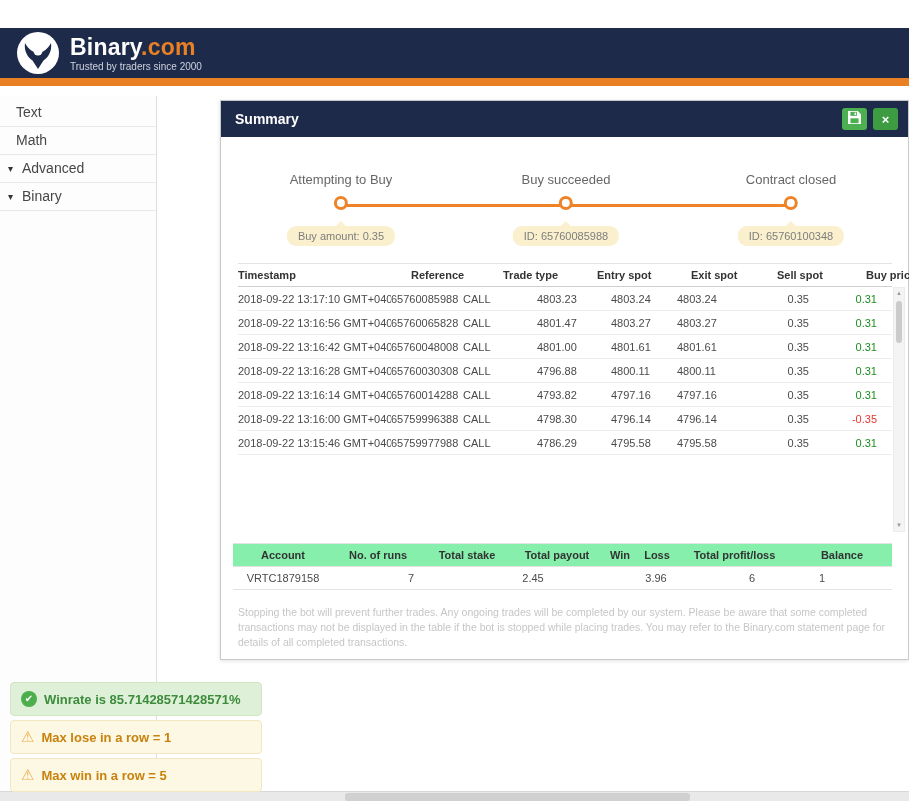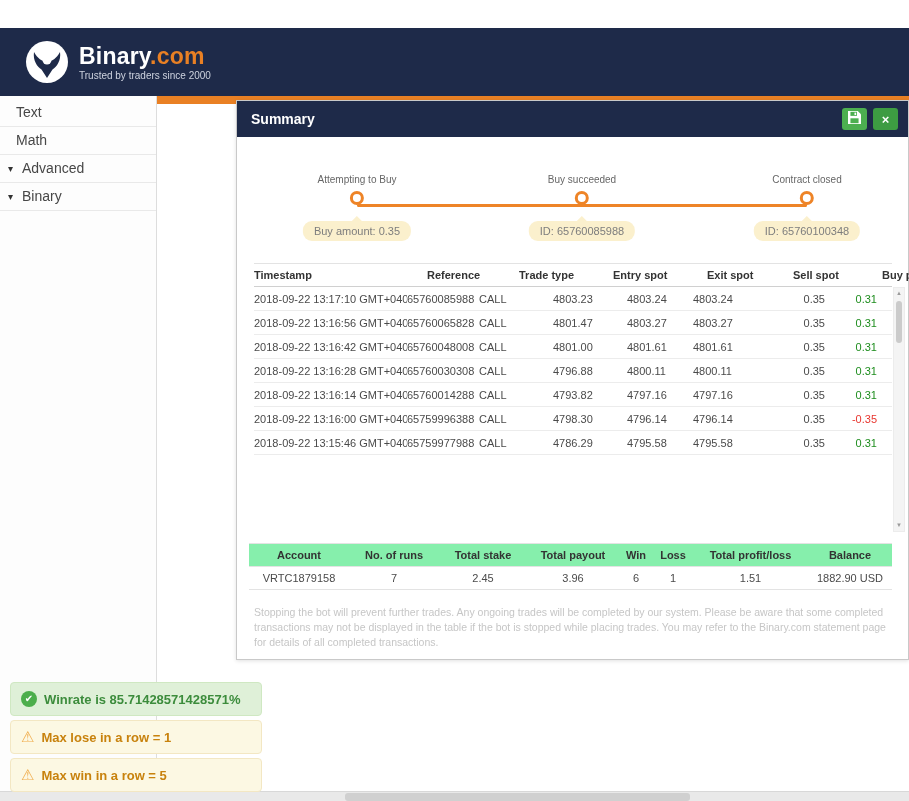--- a/index.html
+++ b/index.html
@@ -3,42 +3,42 @@
 <meta charset="utf-8">
 <style>
   html,body{margin:0;padding:0;}
   body{
     width:909px;height:801px;position:relative;overflow:hidden;
     background:#ffffff;font-family:"Liberation Sans",sans-serif;
     -webkit-font-smoothing:antialiased;
   }
   
   .top-strip{height:28px;background:#ffffff;}
-  .app-header{height:68px;background:#1e2a49;display:flex;align-items:center;padding-left:25px;box-sizing:border-box;}
+  .app-header{height:50px;background:#1e2a49;display:flex;align-items:center;padding-left:16px;box-sizing:border-box;}
   .logo{width:44px;height:44px;margin-right:10px;flex:0 0 auto;}
   .brand-line{font-size:23px;font-weight:bold;color:#ffffff;line-height:24px;letter-spacing:.2px;}
   .brand-suffix{color:#e98024;}
   .tagline{font-size:10px;color:#cdd2de;margin-top:2px;}
   .orange-bar{height:8px;background:#e98024;}
   
   .sidebar{position:absolute;top:96px;left:0;width:157px;bottom:10px;background:#fdfdfd;border-right:1px solid #dddddd;box-sizing:border-box;padding-top:3px;}
   .sb-item{height:27px;line-height:27px;border-bottom:1px solid #e9e9e9;font-size:14px;color:#474747;padding-left:16px;display:flex;align-items:center;cursor:pointer;background:#fdfdfd;}
   .sb-item .caret{font-size:10px;color:#333;margin-left:-8px;width:14px;flex:0 0 auto;}
   
-  .panel{position:absolute;left:236px;top:100px;right:0;height:560px;background:#ffffff;border:1px solid #c9c9c9;box-sizing:border-box;box-shadow:0 1px 4px rgba(0,0,0,.12);}
+  .panel{position:absolute;left:220px;top:100px;right:0;height:560px;background:#ffffff;border:1px solid #c9c9c9;box-sizing:border-box;box-shadow:0 1px 4px rgba(0,0,0,.12);}
   .panel-title{height:36px;background:#1e2a49;color:#fff;display:flex;align-items:center;padding:0 10px 0 14px;font-size:14px;font-weight:bold;}
   .panel-actions{margin-left:auto;display:flex;gap:6px;}
   .pbtn{width:25px;height:22px;border:none;border-radius:3px;display:flex;align-items:center;justify-content:center;color:#fff;font-size:13px;font-weight:bold;cursor:pointer;padding:0;}
   .pbtn.save{background:#4caf50;}
   .pbtn.close{background:#3d9c42;}
   
   .stepper{position:relative;height:77px;margin:36px 0 13px 0;}
   .stepper-line{position:absolute;left:120px;width:450px;top:31px;height:3px;background:#ee8427;border-radius:2px;}
   .step{position:absolute;top:0;transform:translateX(-50%);display:flex;flex-direction:column;align-items:center;}
-  .step-label{font-size:10px;color:#666;height:14px;line-height:14px;margin-bottom:4px;white-space:nowrap;}
+  .step-label{font-size:13px;color:#666;height:14px;line-height:14px;margin-bottom:9px;white-space:nowrap;}
   .step-dot{width:8px;height:8px;background:#fff;border:3px solid #ee8427;border-radius:50%;position:relative;z-index:2;}
   .step-pill{margin-top:16px;position:relative;background:#fbf0cd;border-radius:9px;padding:4px 11px;font-size:11px;color:#7d7d7d;white-space:nowrap;}
   .step-pill::before{content:"";position:absolute;top:-5px;left:50%;margin-left:-5px;border-left:5px solid transparent;border-right:5px solid transparent;border-bottom:5px solid #fbf0cd;}
   
   .trades{margin:0 16px 0 17px;}
   .tgrid{display:grid;grid-template-columns:153px 72px 74px 74px 66px 69px 70px 1fr;gap:20px;}
   .thead{border-top:1px solid #e3e3e3;border-bottom:1px solid #d0d0d0;height:22px;align-items:center;}
   .hcell{font-size:11px;font-weight:bold;color:#333;white-space:nowrap;overflow:hidden;}
   .tbody{position:relative;height:245px;}
   .trow{display:grid;grid-template-columns:153px 72px 74px 74px 66px 69px 70px 1fr;height:23px;align-items:center;border-bottom:1px solid #ececec;}
@@ -50,21 +50,21 @@
   
   .vscroll{position:absolute;top:0;bottom:0;right:-13px;width:12px;background:#f4f4f4;border:1px solid #ececec;box-sizing:border-box;}
   .varrow{height:11px;line-height:11px;text-align:center;font-size:6px;color:#9a9a9a;}
   .varrow.down{position:absolute;bottom:0;left:0;right:0;}
   .vthumb{position:absolute;left:2px;top:13px;width:6px;height:42px;background:#cbcbcb;border-radius:3px;}
   
   .acct{margin:11px 16px 0 12px;}
   .agrid{display:grid;grid-template-columns:100px 90px 88px 92px 34px 40px 115px 1fr;}
   .ahead{height:22px;align-items:center;background:#86efac;border-top:1px solid #e3e3e3;border-bottom:1px solid #e3e3e3;}
   .ahead .acell{font-weight:bold;color:#333;}
-  .arow{height:22px;align-items:center;border-bottom:1px solid #e3e3e3;}
+  .arow{height:22px;align-items:center;border-bottom:1px solid #e3e3e3;gap:33px;}
   .acell{font-size:11px;color:#4a4a4a;text-align:center;white-space:nowrap;overflow:hidden;}
   
   .footnote{margin:15px 18px 0 17px;font-size:10.5px;line-height:15px;color:#c6c6c6;}
   
   .toasts{position:absolute;left:10px;bottom:9px;display:flex;flex-direction:column;gap:4px;width:252px;z-index:5;}
   .toast{display:flex;align-items:center;gap:7px;border-radius:4px;padding:8px 10px;font-size:13px;font-weight:bold;box-sizing:border-box;}
   .toast.success{background:#dff0d8;border:1px solid #cfe8c2;color:#3c8c3c;}
   .toast.warning{background:#fcf8e3;border:1px solid #f3e7c3;color:#c8820d;}
   .t-icon{flex:0 0 auto;}
   .success-icon{width:16px;height:16px;border-radius:50%;background:#4cae4c;color:#fff;font-size:10px;line-height:16px;text-align:center;font-weight:normal;}

